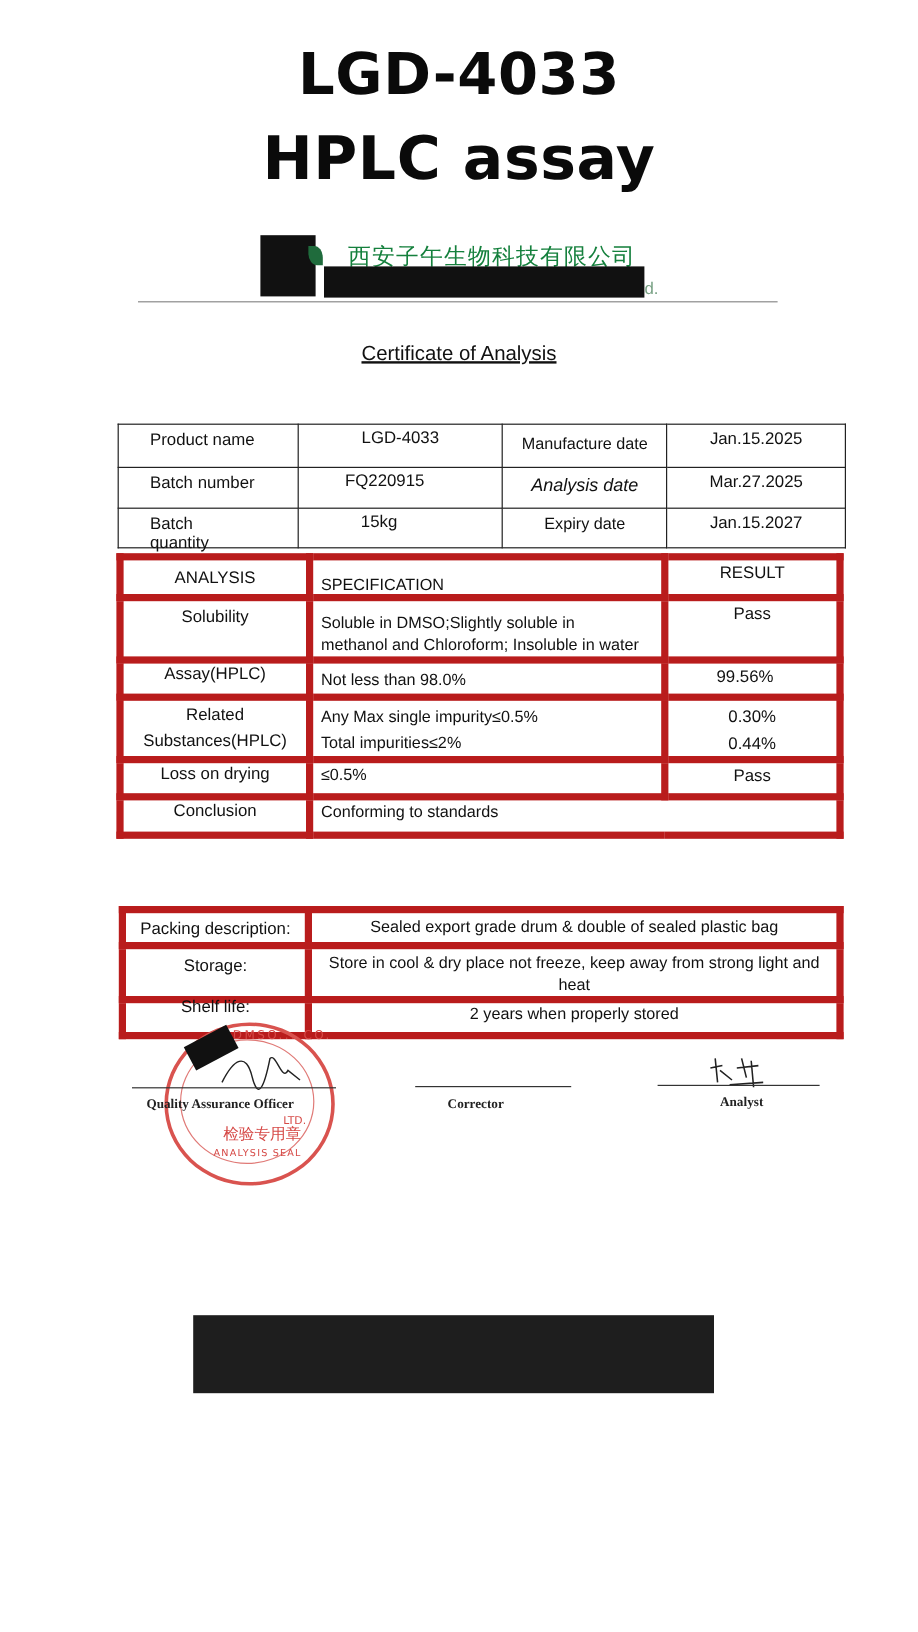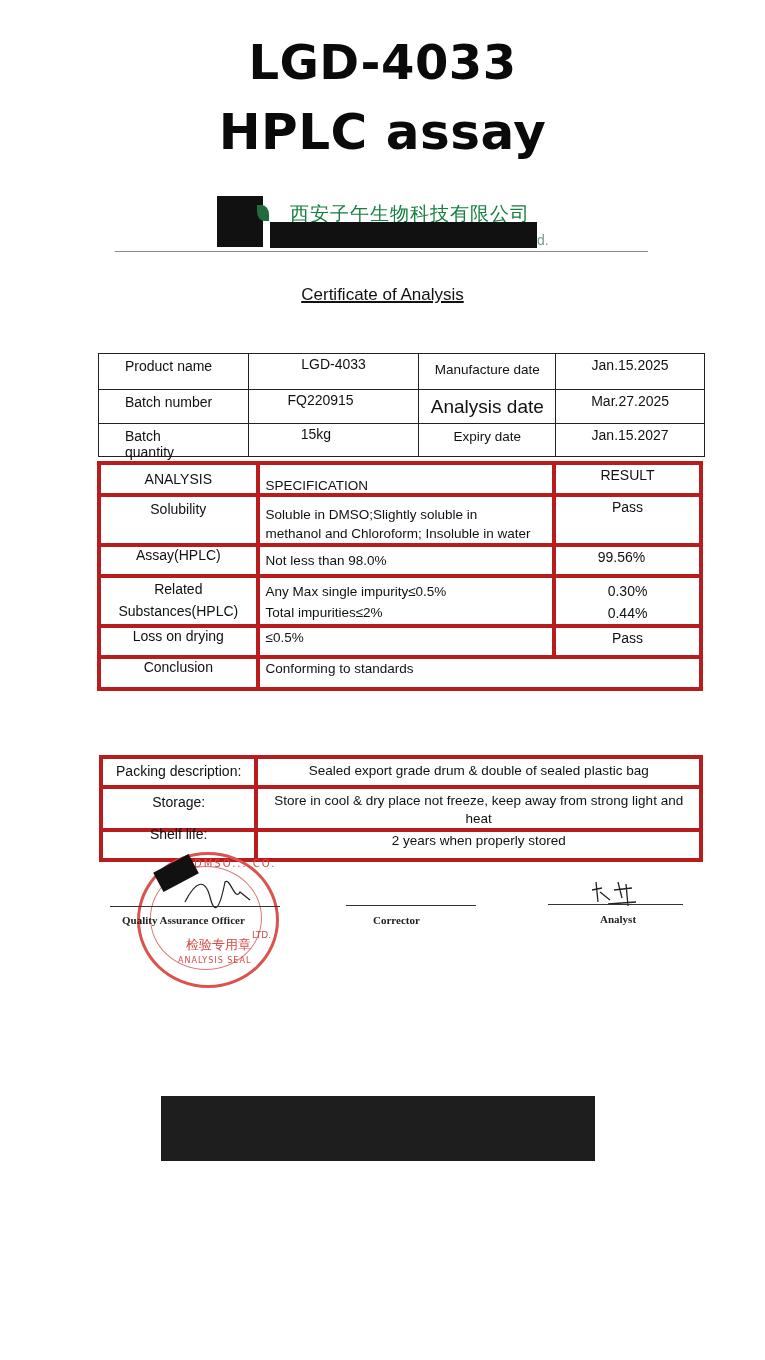--- a/index.html
+++ b/index.html
@@ -13,21 +13,21 @@
   .redact { background:#111; }
   .cn-name { left:290px; top:201px; font-size:19px; color:#15803d;
              font-family:"DejaVu Sans", sans-serif; letter-spacing:1px; }
   .logo-leaf { left:257px; top:205px; width:12px; height:16px; background:#1f6b3c;
                border-radius:0 60% 0 60%; }
   .tail { left:537px; top:232px; font-size:14px; color:#77a083; }
   .hr { left:115px; top:251px; width:533px; height:1px; background:#8a8a8a; }
   .coa { left:0; width:765px; top:285px; text-align:center; font-size:17px;
          text-decoration:underline; text-decoration-thickness:2px; color:#111; }
   table { border-collapse:collapse; position:absolute; }
-  td { border:4px solid #b91c1c; font-size:14px; padding:0 4px; vertical-align:top; }
+  td { border:6px solid #b91c1c; font-size:14px; padding:0 4px; vertical-align:top; }
   .info td { height:27px; border-width:1.5px; border-color:#222; }
   .c { text-align:center; }
   .l { text-align:left; }
   .qty { left:125px; top:444px; font-size:14px; }
   .an td { font-size:14px; }
   .sig-line { height:1px; background:#333; }
   .sig-label { font-family:"Liberation Serif", serif; font-weight:bold; font-size:11px; color:#222; }
   .stamp { left:137px; top:852px; width:136px; height:130px; border:3px solid #d9534f;
            border-radius:50%; }
   .stamp-inner { left:150px; top:866px; width:110px; height:102px; border:1px solid #e07a77;
@@ -59,21 +59,21 @@
   <tbody>
       <tr>
     <td class="l" style="padding-left:26px;padding-top:4px;">Product name</td>
     <td class="c" style="padding-top:2px;">LGD-4033</td>
     <td class="c" style="padding-top:8px;font-size:13.5px;">Manufacture date</td>
     <td class="c" style="padding-top:3px;">Jan.15.2025</td>
   </tr>
   <tr>
     <td class="l" style="padding-left:26px;padding-top:4px;">Batch number</td>
     <td class="c" style="padding-top:2px;padding-right:30px;">FQ220915</td>
-    <td class="c" style="padding-top:6px;font-size:19px;">Analysis date</td>
+    <td class="c" style="padding-top:6px;font-size:15px;font-style:italic;">Analysis date</td>
     <td class="c" style="padding-top:3px;">Mar.27.2025</td>
   </tr>
   <tr>
     <td class="l" style="padding-left:26px;padding-top:4px;">Batch</td>
     <td class="l" style="padding-left:52px;padding-top:2px;">15kg</td>
     <td class="c" style="padding-top:5px;font-size:13.5px;">Expiry date</td>
     <td class="c" style="padding-top:3px;">Jan.15.2027</td>
   </tr>
 </tbody>
   </table>
@@ -152,21 +152,21 @@
       <div style="margin-top:-6px;">Shelf life:</div>
     </td>
     <td class="c" style="padding-top:1px;font-size:13.5px;">2 years when properly stored</td>
   </tr>
 </tbody>
   </table>
 
 <div class="abs stamp"></div>
 <div class="abs stamp-inner"></div>
 <div class="abs stamp-text" style="left:194px;top:858px;letter-spacing:2px;">DMSO... CO.</div>
-<div class="abs stamp-text" style="left:252px;top:930px;font-size:9px;">LTD.</div>
+<div class="abs stamp-text" style="left:236px;top:930px;font-size:9px;">LTD.</div>
 <div class="abs stamp-text" style="left:186px;top:936px;font-size:13px;">检验专用章</div>
 <div class="abs stamp-text" style="left:178px;top:956px;font-size:8px;letter-spacing:1px;">ANALYSIS SEAL</div>
 <div class="abs redact" style="left:156px;top:862px;width:40px;height:22px;transform:rotate(-28deg);"></div>
 <svg class="abs" style="left:180px;top:872px;" width="80" height="40">
   <path d="M5 30 C15 10,25 5,30 25 S40 35,45 10 C50 5,55 30,60 20 L70 28" stroke="#222" stroke-width="1.2" fill="none"></path>
 </svg>
 <div class="abs sig-line" style="left:110px;top:906px;width:170px;"></div>
 <div class="abs sig-label" style="left:122px;top:914px;">Quality Assurance Officer</div>
 
 <div class="abs sig-line" style="left:346px;top:905px;width:130px;"></div>

